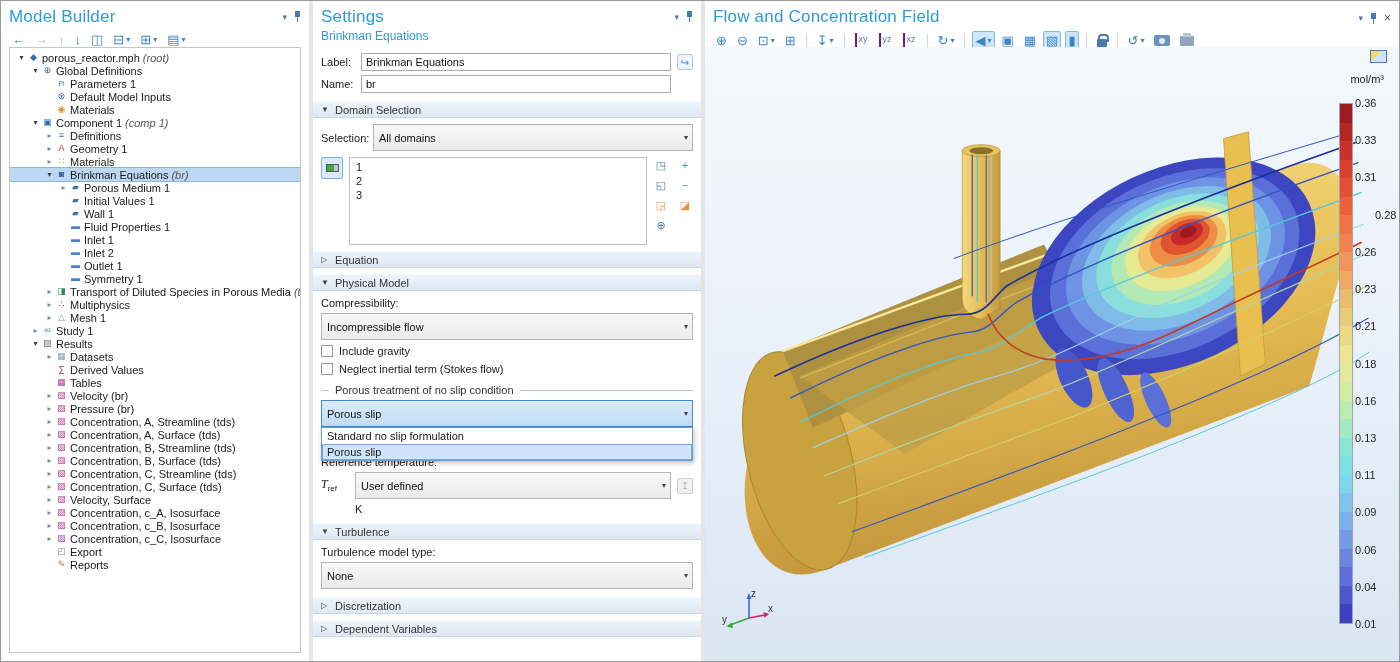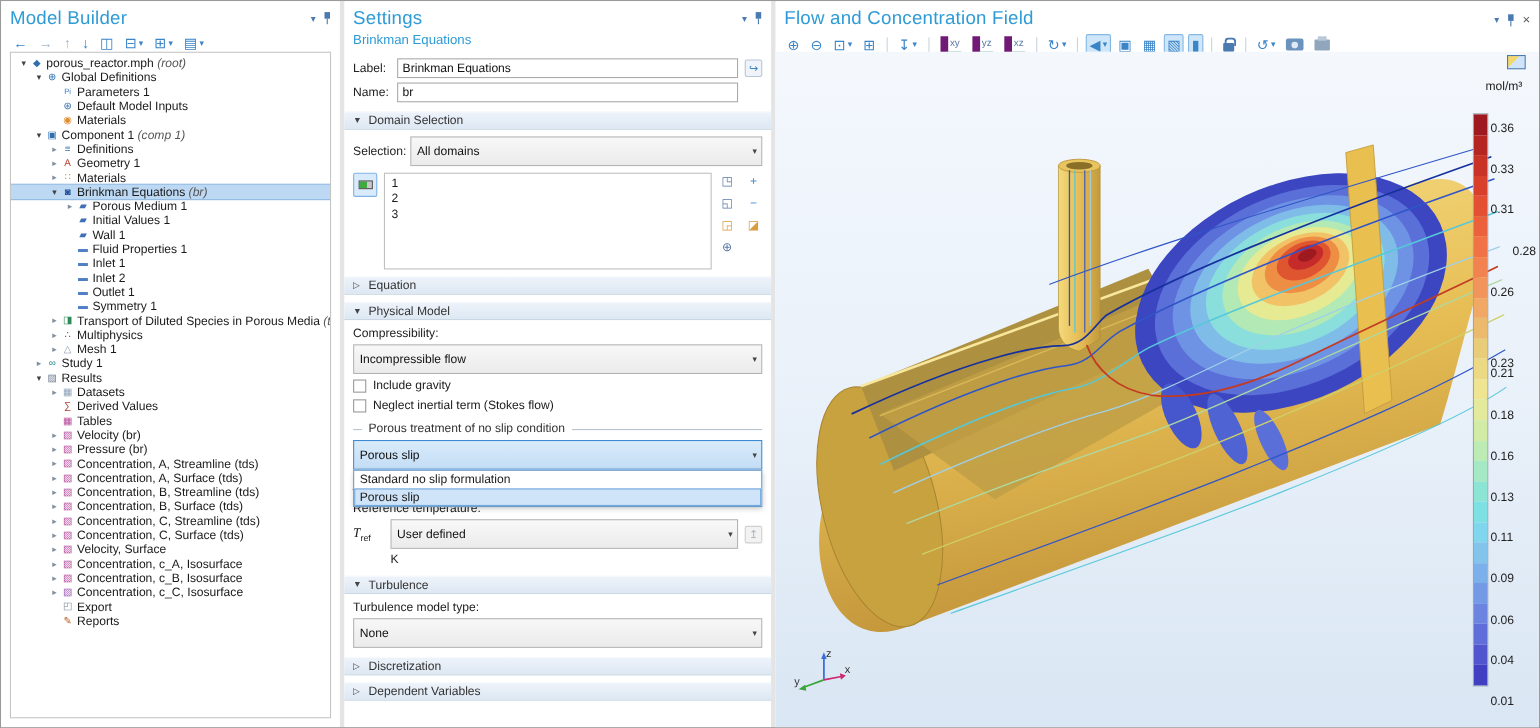--- a/index.html
+++ b/index.html
@@ -18,21 +18,21 @@
   .pinshape::after{content:"";position:absolute;left:3px;top:6px;width:1px;height:5px;background:#4a7ab0;}
   .hclose{font-size:12px;color:#555;}
   
   .tbar{display:flex;align-items:center;gap:4px;padding:3px 8px 4px 8px;}
   .tbtn{display:inline-flex;align-items:center;gap:2px;padding:2px 2px;border:1px solid transparent;border-radius:2px;cursor:default;}
   .tbtn .glyph{font-size:13px;line-height:13px;color:#3a84c8;}
   .tbtn .glyph.dim{color:#a8bccd;}
   .tbtn.active{background:#cfe6f8;border-color:#83b7e4;}
   .tbtn .caret{font-size:8px;color:#3a84c8;}
   .tsep{width:1px;height:14px;background:#c9d4de;margin:0 3px;}
-  .tbtn.axis .glyph{font-size:9px;color:#5b7aa6;border-left:7px solid #701a75;border-bottom:1px solid #2e8b57;padding:0 1px 1px 2px;}
+  .tbtn.axis .glyph{font-size:9px;color:#5b7aa6;border-left:2px solid #701a75;border-bottom:1px solid #2e8b57;padding:0 1px 1px 2px;}
   
   .shape-camera{width:16px;height:11px;background:#6b93bd;border-radius:2px;position:relative;}
   .shape-camera::after{content:"";position:absolute;left:5px;top:2.5px;width:6px;height:6px;border-radius:50%;background:#dfeaf5;}
   .shape-printer{width:14px;height:10px;background:#8fa6bd;border-radius:1px;position:relative;}
   .shape-printer::before{content:"";position:absolute;left:3px;top:-3px;width:8px;height:4px;background:#b9c9d8;}
   .shape-lock{width:10px;height:8px;background:#4a7ab0;border-radius:1px;position:relative;margin-top:5px;}
   .shape-lock::before{content:"";position:absolute;left:1.5px;top:-5px;width:7px;height:6px;border:2px solid #4a7ab0;border-bottom:none;border-radius:4px 4px 0 0;}
   
   #mb{width:308px;}
   .treebox{position:absolute;left:8px;right:8px;top:46px;bottom:8px;border:1px solid #c6c6c6;background:#fff;overflow:hidden;padding-top:3px;}
@@ -77,21 +77,21 @@
   .symlbl{width:28px;flex:none;font-family:"Liberation Serif",serif;font-style:italic;font-size:12px;}
   .symlbl sub{font-size:8px;font-style:normal;font-family:"Liberation Sans",sans-serif;}
   .unit{width:16px;flex:none;color:#222;}
   .mt26{margin-top:26px;}
   
   #gx{flex:1;}
   .canvas{position:absolute;left:0;right:0;top:46px;bottom:0;background:linear-gradient(#f4f8fd 0%,#e8f0f9 55%,#d9e6f3 100%);}
   .scene{position:absolute;inset:0;}
   .cbar{position:absolute;right:46px;top:56px;width:14px;height:521px;display:flex;flex-direction:column;border:1px solid #9aa6b2;}
   .cbar div{flex:1;}
-  .cbarlabels{position:absolute;right:14px;top:70px;height:521px;width:30px;}
+  .cbarlabels{position:absolute;right:14px;top:56px;height:521px;width:30px;}
   .cbarlabels span{position:absolute;transform:translateY(-50%);font-size:11px;color:#222;}
   .cbarunit{position:absolute;right:15px;top:26px;font-size:11px;color:#222;}
   .winicon{position:absolute;right:12px;top:3px;width:17px;height:13px;border:1px solid #4a7ab0;background:linear-gradient(135deg,#f5d86a 0 40%,#cfe4f8 40%);}
   .triad{position:absolute;left:16px;bottom:18px;}
 </style>
 </head>
 <body>
 
 <div class="app">
 
@@ -662,21 +662,21 @@
           <div style="background: rgb(95, 110, 216);"></div>
           <div style="background: rgb(82, 86, 206);"></div>
           <div style="background: rgb(65, 63, 194);"></div>
         </div>
       <div class="cbarlabels" id="cblabels">
           <span style="top: 0%;">0.36</span>
           <span style="top: 7.14286%;">0.33</span>
           <span style="top: 14.2857%;">0.31</span>
           <span style="top: 21.4286%; padding-left: 20px;">0.28</span>
           <span style="top: 28.5714%;">0.26</span>
-          <span style="top: 35.7143%; margin-top: 28px;">0.23</span>
+          <span style="top: 35.7143%;">0.23</span>
           <span style="top: 42.8571%;">0.21</span>
           <span style="top: 50%;">0.18</span>
           <span style="top: 57.1429%;">0.16</span>
           <span style="top: 64.2857%;">0.13</span>
           <span style="top: 71.4286%;">0.11</span>
           <span style="top: 78.5714%;">0.09</span>
           <span style="top: 85.7143%;">0.06</span>
           <span style="top: 92.8571%;">0.04</span>
           <span style="top: 100%;">0.01</span>
         </div>

